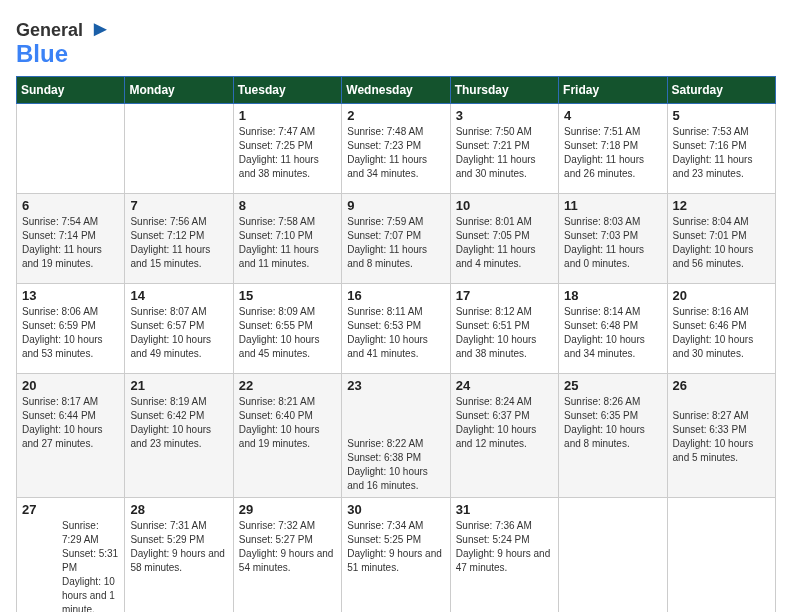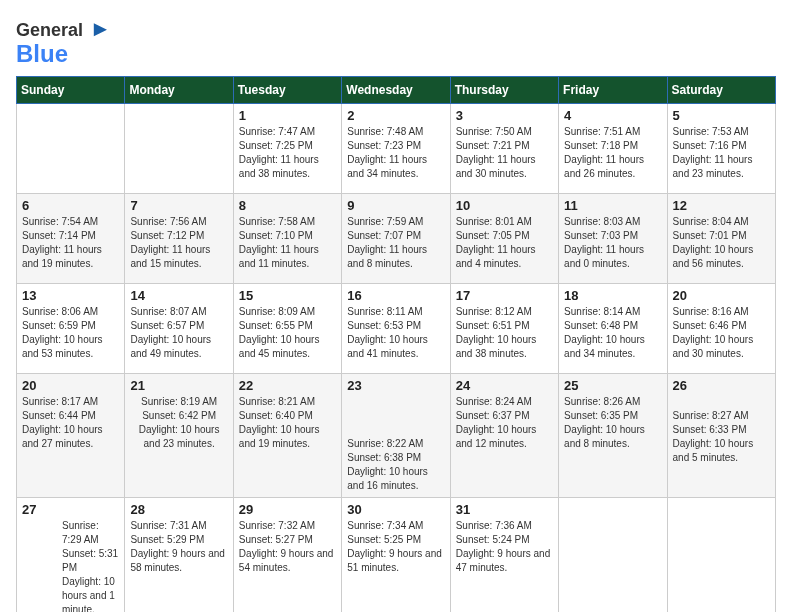--- a/index.html
+++ b/index.html
@@ -250,21 +250,21 @@
       </tr>
       <tr>
         <td>
           <div class="day-number">20</div>
           <div class="day-info" style="white-space: pre-line;">Sunrise: 8:17 AM
 Sunset: 6:44 PM
 Daylight: 10 hours and 27 minutes.</div>
         </td>
         <td>
           <div class="day-number">21</div>
-          <div class="day-info" style="white-space: pre-line; text-align: center;">Sunrise: 8:19 AM
+          <div class="day-info" style="white-space: pre-line;">Sunrise: 8:19 AM
 Sunset: 6:42 PM
 Daylight: 10 hours and 23 minutes.</div>
         </td>
         <td>
           <div class="day-number">22</div>
           <div class="day-info" style="white-space: pre-line;">Sunrise: 8:21 AM
 Sunset: 6:40 PM
 Daylight: 10 hours and 19 minutes.</div>
         </td>
         <td>

